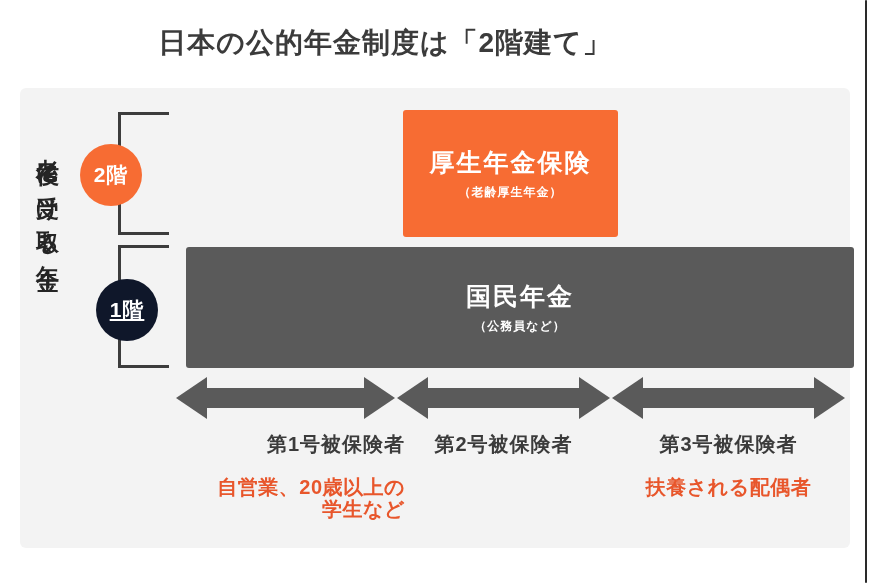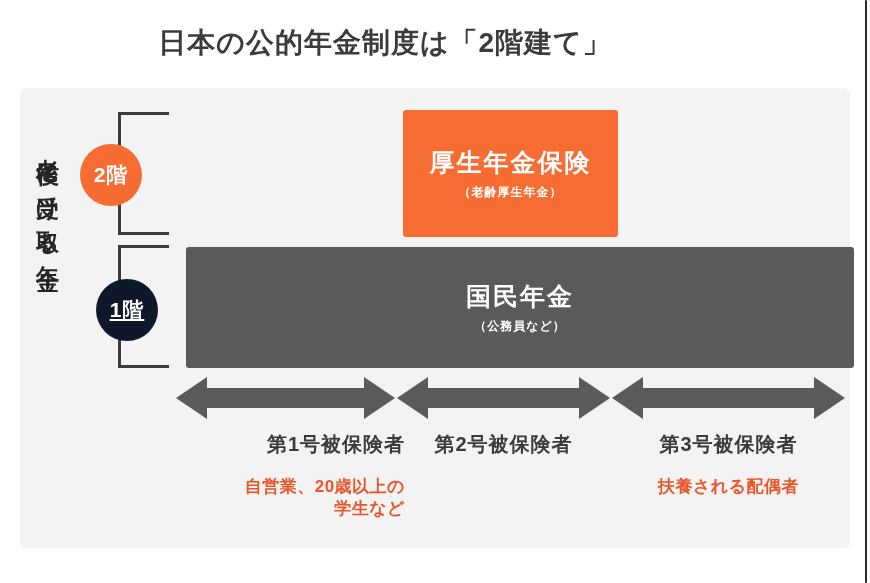--- a/index.html
+++ b/index.html
@@ -50,21 +50,21 @@
   .dbl-arrow .bar{flex:1;height:20px;background:#5a5a5a;}
   .arrow1{left:156px;width:219px;}
   .arrow2{left:377px;width:213px;}
   .arrow3{left:592px;width:233px;}
   .group-label{
     position:absolute;top:343px;height:26px;text-align:center;
     font-size:20px;font-weight:600;color:#3b3b3b;letter-spacing:1px;
   }
   .group-caption{
     position:absolute;top:388px;text-align:center;
-    font-size:17px;font-weight:bold;color:#e8562b;line-height:22px;letter-spacing:0.5px;
+    font-size:20px;font-weight:bold;color:#e8562b;line-height:22px;letter-spacing:0.5px;
   }
   .gl1,.gc1{left:146px;width:239px;text-align:right;}
   .gl2,.gc2{left:367px;width:233px;}
   .gl3,.gc3{left:582px;width:253px;}
   .right-border{
     position:absolute;left:865px;top:0;width:2px;height:583px;background:#2a2a2a;border-radius:2px;
   }
 </style>
 </head>
 <body>

